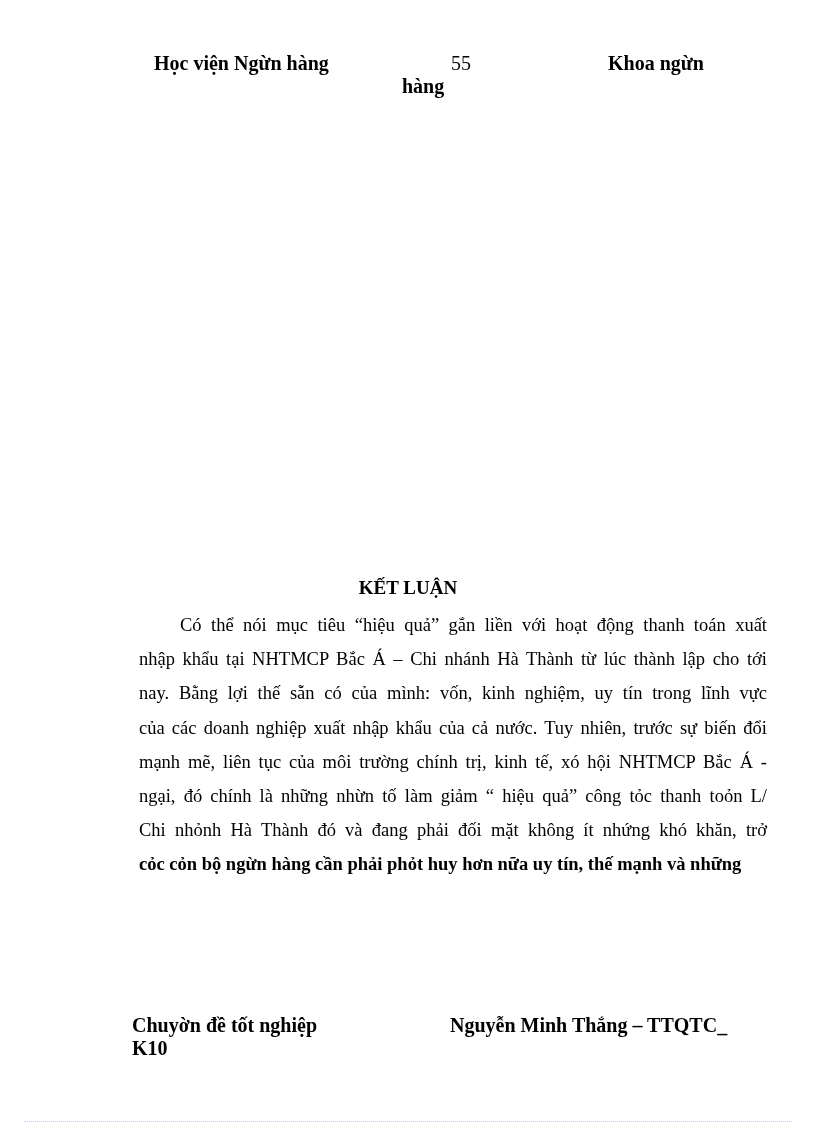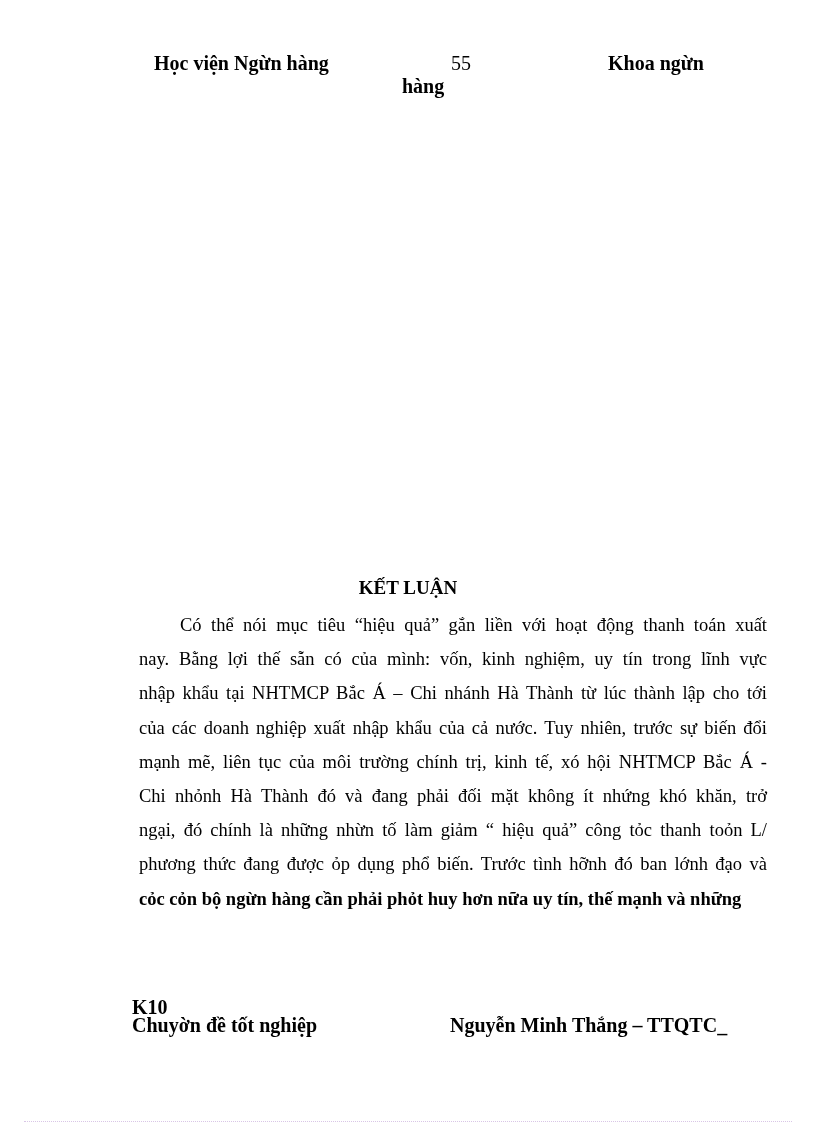--- a/index.html
+++ b/index.html
@@ -20,27 +20,26 @@
 
 <div class="hdr" style="left:154px; top:52px;">Học viện Ngừn hàng</div>
 <div class="hdr" style="left:451px; top:52px; font-weight:normal;">55</div>
 <div class="hdr" style="left:608px; top:52px;">Khoa ngừn</div>
 <div class="hdr" style="left:402px; top:75px;">hàng</div>
 
 <div class="title">KẾT LUẬN</div>
 
 <div class="body">
   <div class="line indent">Có thể nói mục tiêu “hiệu quả” gắn liền với hoạt động thanh toán xuất</div>
+  <div class="line">nhập khẩu tại NHTMCP Bắc Á – Chi nhánh Hà Thành từ lúc thành lập cho tới</div>
   <div class="line">nay. Bằng lợi thế sẵn có của mình: vốn, kinh nghiệm, uy tín trong lĩnh vực</div>
-  <div class="line">nhập khẩu tại NHTMCP Bắc Á – Chi nhánh Hà Thành từ lúc thành lập cho tới</div>
   <div class="line">của các doanh nghiệp xuất nhập khẩu của cả nước. Tuy nhiên, trước sự biến đổi</div>
   <div class="line">mạnh mẽ, liên tục của môi trường chính trị, kinh tế, xó hội NHTMCP Bắc Á -</div>
+  <div class="line">ngại, đó chính là những nhừn tố làm giảm “ hiệu quả” công tỏc thanh toỏn L/</div>
   <div class="line">Chi nhỏnh Hà Thành đó và đang phải đối mặt không ít nhứng khó khăn, trở</div>
-  <div class="line">ngại, đó chính là những nhừn tố làm giảm “ hiệu quả” công tỏc thanh toỏn L/</div>
-  <div class="line">phương thức đang được ỏp dụng phổ biến. Trước tình hỡnh đó ban lớnh đạo và</div>
   <div class="line last">cỏc cỏn bộ ngừn hàng cần phải phỏt huy hơn nữa uy tín, thế mạnh và những</div>
 </div>
 
 <div class="hdr" style="left:132px; top:1014px;text-align:right;">Chuyờn đề tốt nghiệp</div>
 <div class="hdr" style="left:450px; top:1014px;">Nguyễn Minh Thắng – TTQTC_</div>
-<div class="hdr" style="left:132px; top:996px;">K10</div>
+<div class="hdr" style="left:132px; top:1037px;">K10</div>
 
 <div class="dots"></div>
 
 </body></html>

